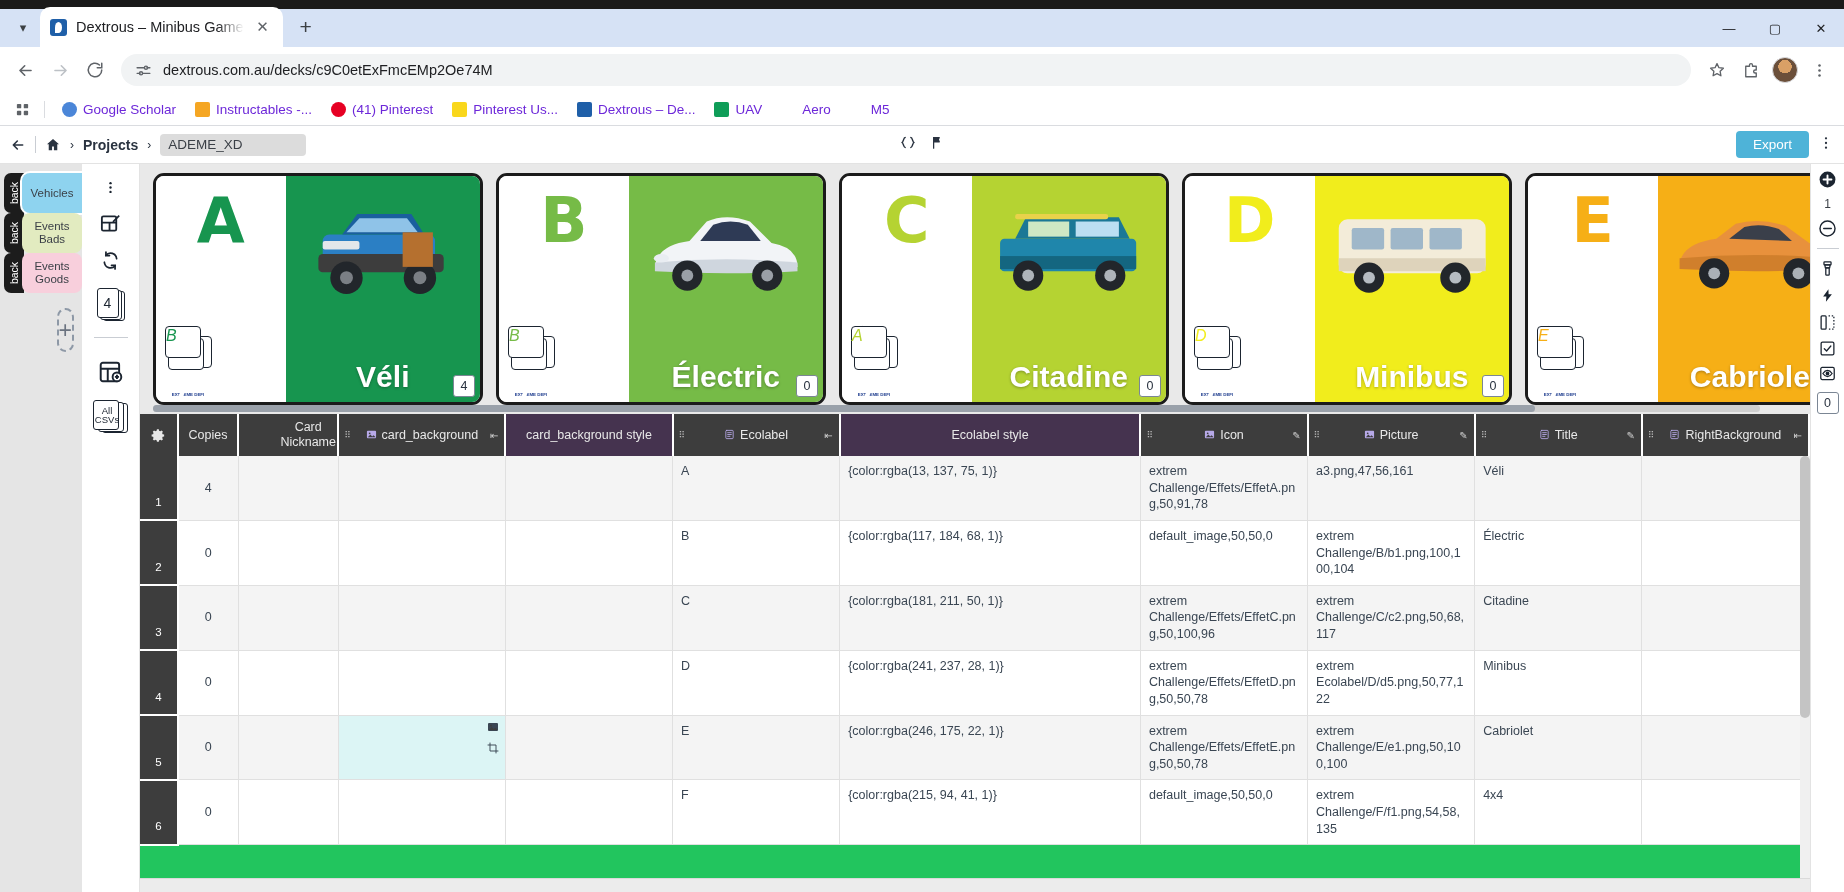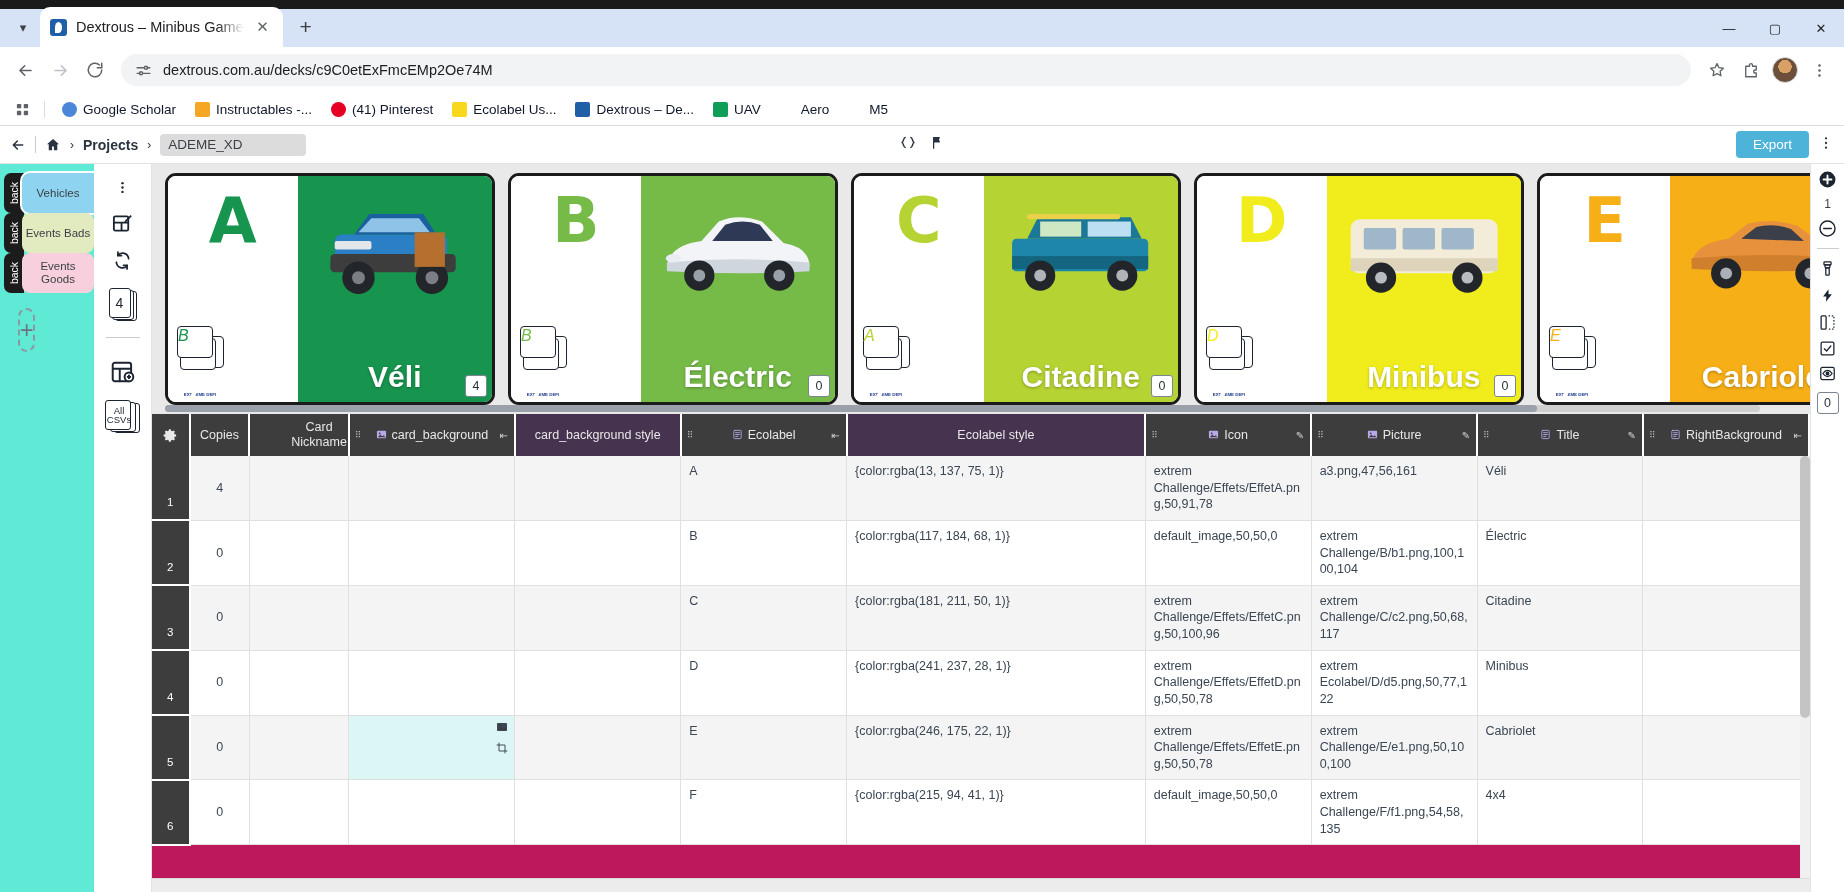--- a/index.html
+++ b/index.html
@@ -73,21 +73,21 @@
   }
 
   .bookmarks {
     height: 33px; background: #fff; display: flex; align-items: center; gap: 3px;
     padding: 0 9px; border-bottom: 1px solid #dadce0;
   }
   .bm-apps { width: 26px; height: 26px; display: flex; align-items: center; justify-content: center; }
   .bm-sep { width: 1px; height: 17px; background: #dadce0; margin: 0 6px; }
   .bm {
     display: flex; align-items: center; gap: 6px; padding: 3px 8px; border-radius: 4px;
-    font-size: 13.5px; color: #0f172a; white-space: nowrap; max-width: 175px;
+    font-size: 13.5px; color: #6d28d9; white-space: nowrap; max-width: 175px;
   }
   .bm-ico { width: 15px; height: 15px; flex: 0 0 auto; border-radius: 2px; }
   .bm-lbl { overflow: hidden; text-overflow: ellipsis; }
 
   
   .app { flex: 1 1 auto; display: flex; flex-direction: column; background: #fff; min-height: 0; }
 
   .app-header {
     height: 38px; display: flex; align-items: center; padding: 0 10px; gap: 9px;
     border-bottom: 1px solid #e3e3e3; background: #fff; position: relative;
@@ -108,22 +108,22 @@
   .export-btn {
     background: #4eb3d8; color: #fff; border: none; border-radius: 4px;
     font-size: 13.5px; padding: 6px 17px; font-family: inherit;
   }
   .kebab-v { font-size: 16px; color: #2a3340; letter-spacing: 0; line-height: 1; }
 
   .workspace { flex: 1 1 auto; display: flex; min-height: 0; }
 
   
   .deck-rail {
-    width: 94px; background: #5eead4; display: flex; flex-direction: column;
-    align-items: flex-start; padding-top: 9px; gap: 5px; flex: 0 0 auto;
+    width: 82px; background: #e5e5e5; display: flex; flex-direction: column;
+    align-items: flex-end; padding-top: 9px; gap: 5px; flex: 0 0 auto;
   }
   .deck-row { display: flex; align-items: stretch; height: 40px; padding-left: 4px; }
   .deck-back {
     width: 20px; background: #1c1c1c; border-radius: 7px 0 0 7px;
     display: flex; align-items: center; justify-content: center; flex: 0 0 auto;
   }
   .deck-back span {
     transform: rotate(-90deg); color: #fff; font-size: 10.5px; white-space: nowrap;
   }
   .deck-chip {
@@ -245,21 +245,21 @@
   
   .right-rail {
     width: 34px; background: #fff; border-left: 1px solid #e3e3e3; flex: 0 0 auto;
     display: flex; flex-direction: column; align-items: center; padding-top: 6px; gap: 8px;
   }
   .rr-ic { color: #1b2430; display: flex; align-items: center; justify-content: center; }
   .rr-val { font-size: 12px; color: #3a3f46; }
   .rr-div { width: 22px; height: 1px; background: #c9cdd3; margin: 2px 0; }
 
   
-  .table-wrap { flex: 1 1 auto; overflow: hidden; background: #be185d; min-height: 0; position: relative; }
+  .table-wrap { flex: 1 1 auto; overflow: hidden; background: #22c55e; min-height: 0; position: relative; }
   table { border-collapse: collapse; table-layout: fixed; width: 100%; }
   thead th {
     background: #3d3d3d; color: #e8e8e8; font-weight: 400; font-size: 12.5px;
     height: 42px; padding: 3px 6px; border-right: 2px solid #fff; vertical-align: middle;
     position: relative;
   }
   thead th.hl { background: #45334f; }
   thead th.gearcell { width: 34px; padding: 0; }
   .th-inner { display: flex; align-items: center; justify-content: center; gap: 5px; }
   .th-grip {
@@ -385,21 +385,21 @@
         <div class="bm">
           <span class="bm-ico" style="background: rgb(245, 166, 35);"></span>
           <span class="bm-lbl">Instructables -...</span>
         </div>
         <div class="bm">
           <span class="bm-ico" style="background: rgb(230, 0, 35); border-radius: 50%;"></span>
           <span class="bm-lbl">(41) Pinterest</span>
         </div>
         <div class="bm">
           <span class="bm-ico" style="background: rgb(249, 215, 28);"></span>
-          <span class="bm-lbl">Ecolabel Us...</span>
+          <span class="bm-lbl">Pinterest Us...</span>
         </div>
         <div class="bm">
           <span class="bm-ico" style="background: rgb(31, 95, 168);"></span>
           <span class="bm-lbl">Dextrous – De...</span>
         </div>
         <div class="bm">
           <span class="bm-ico" style="background: rgb(15, 157, 88);"></span>
           <span class="bm-lbl">UAV</span>
         </div>
         <div class="bm">

